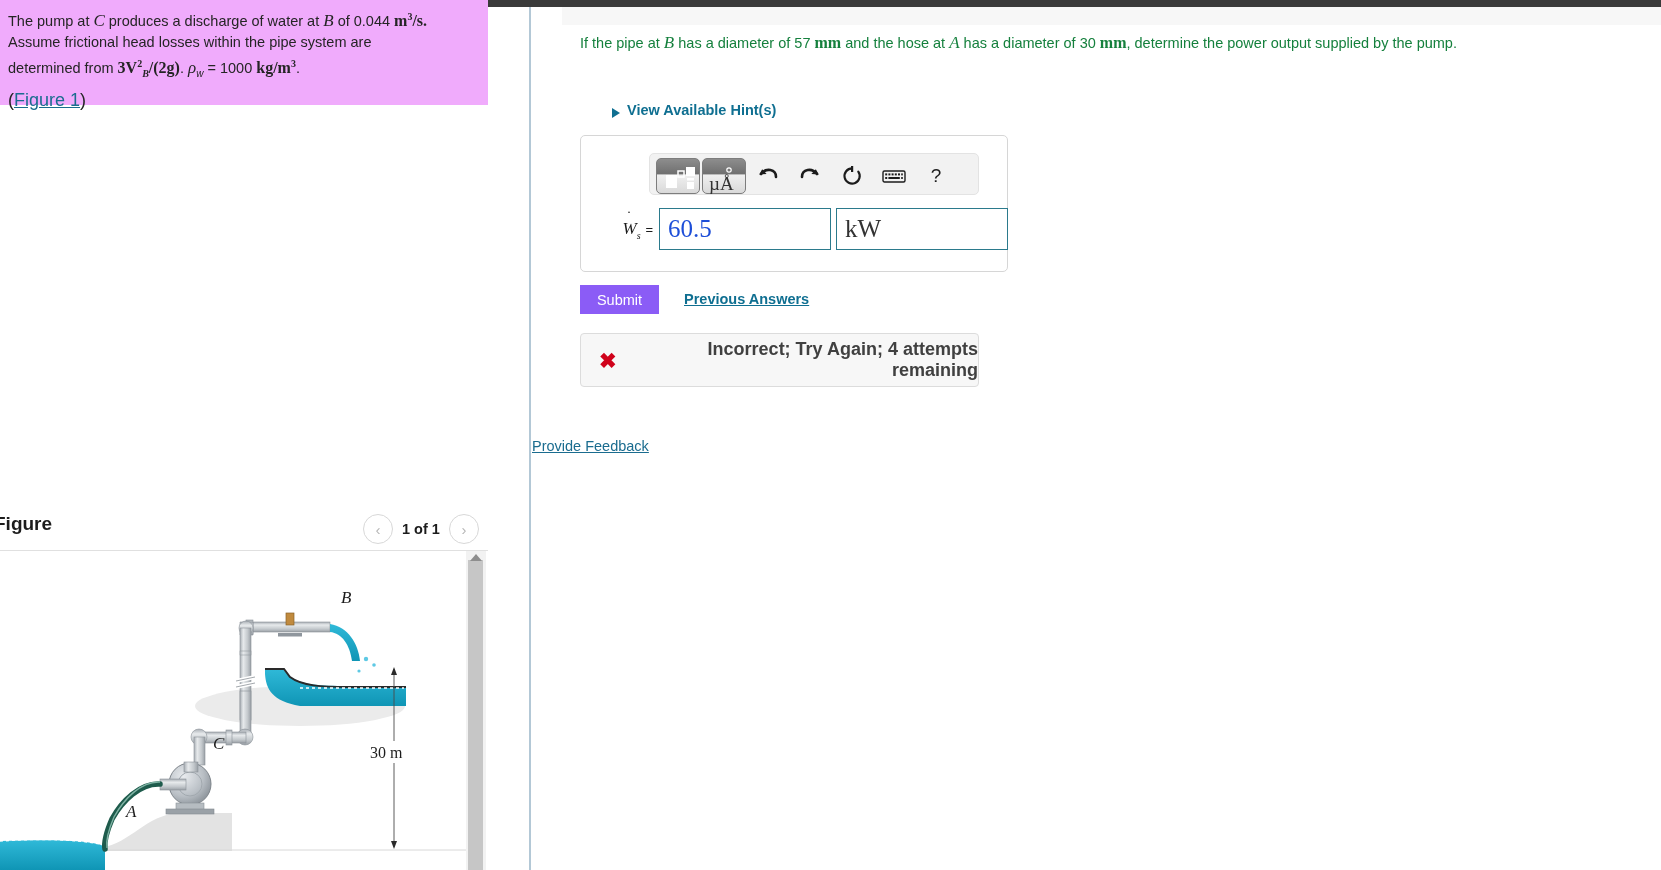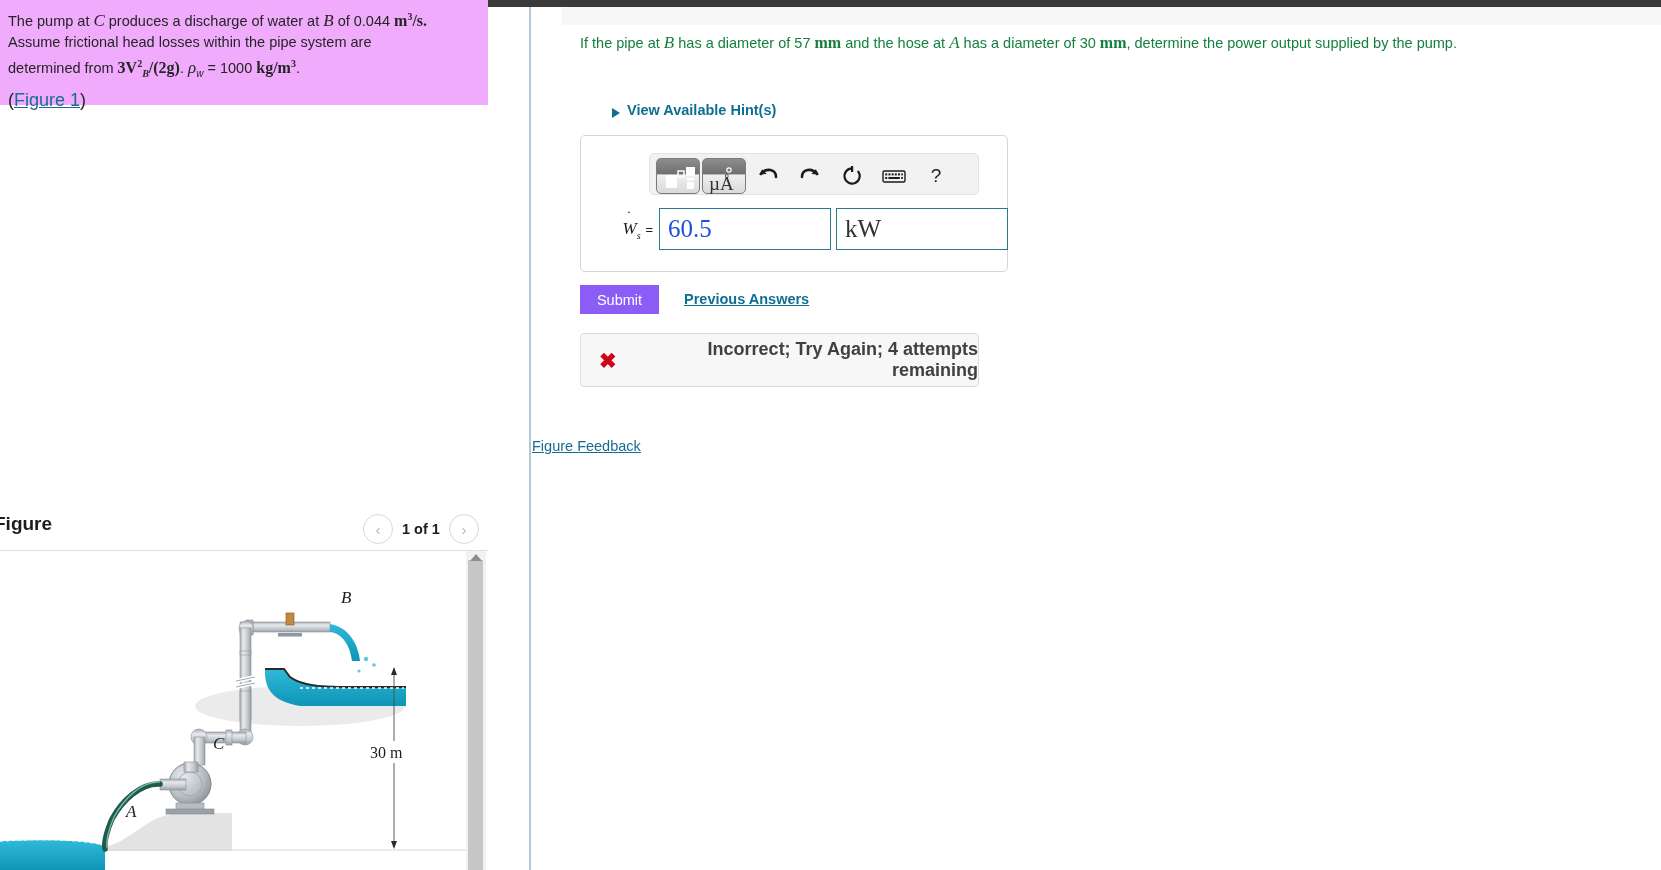--- a/index.html
+++ b/index.html
@@ -408,21 +408,21 @@
   </div>
 
   <button class="submit-btn">Submit</button>
   <span class="prev-answers">Previous Answers</span>
 
   <div class="alert">
     <span class="xmark">✖</span>
     <span class="alert-text">Incorrect; Try Again; 4 attempts remaining</span>
   </div>
 
-  <span class="provide-feedback">Figure Feedback</span>
+  <span class="provide-feedback">Provide Feedback</span>
 
   <div class="figure-title">Figure</div>
 
   <div class="fignav">
     <div class="navcircle">‹</div>
     <span class="navtext">1 of 1</span>
     <div class="navcircle">›</div>
   </div>
 
   <div class="fig-hr"></div>

